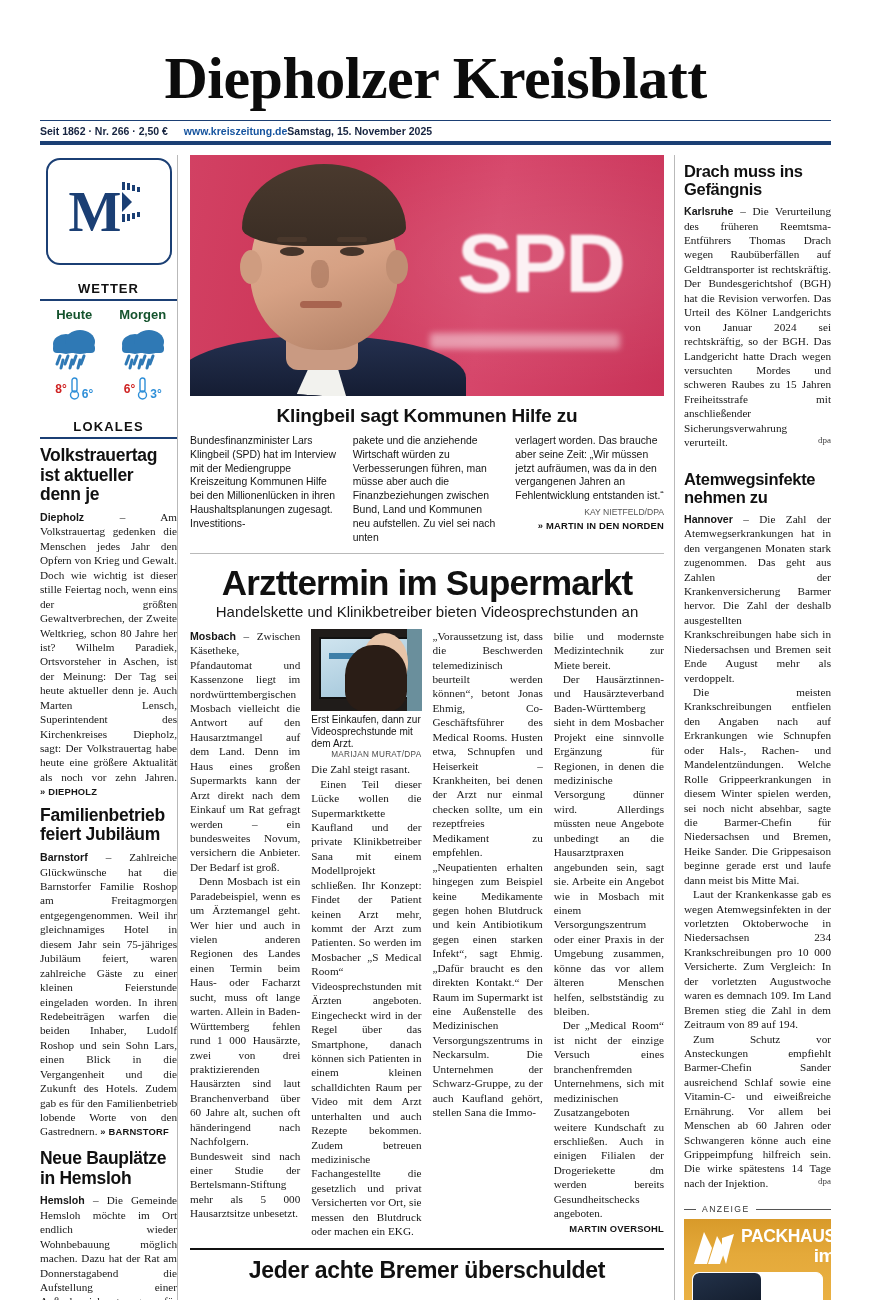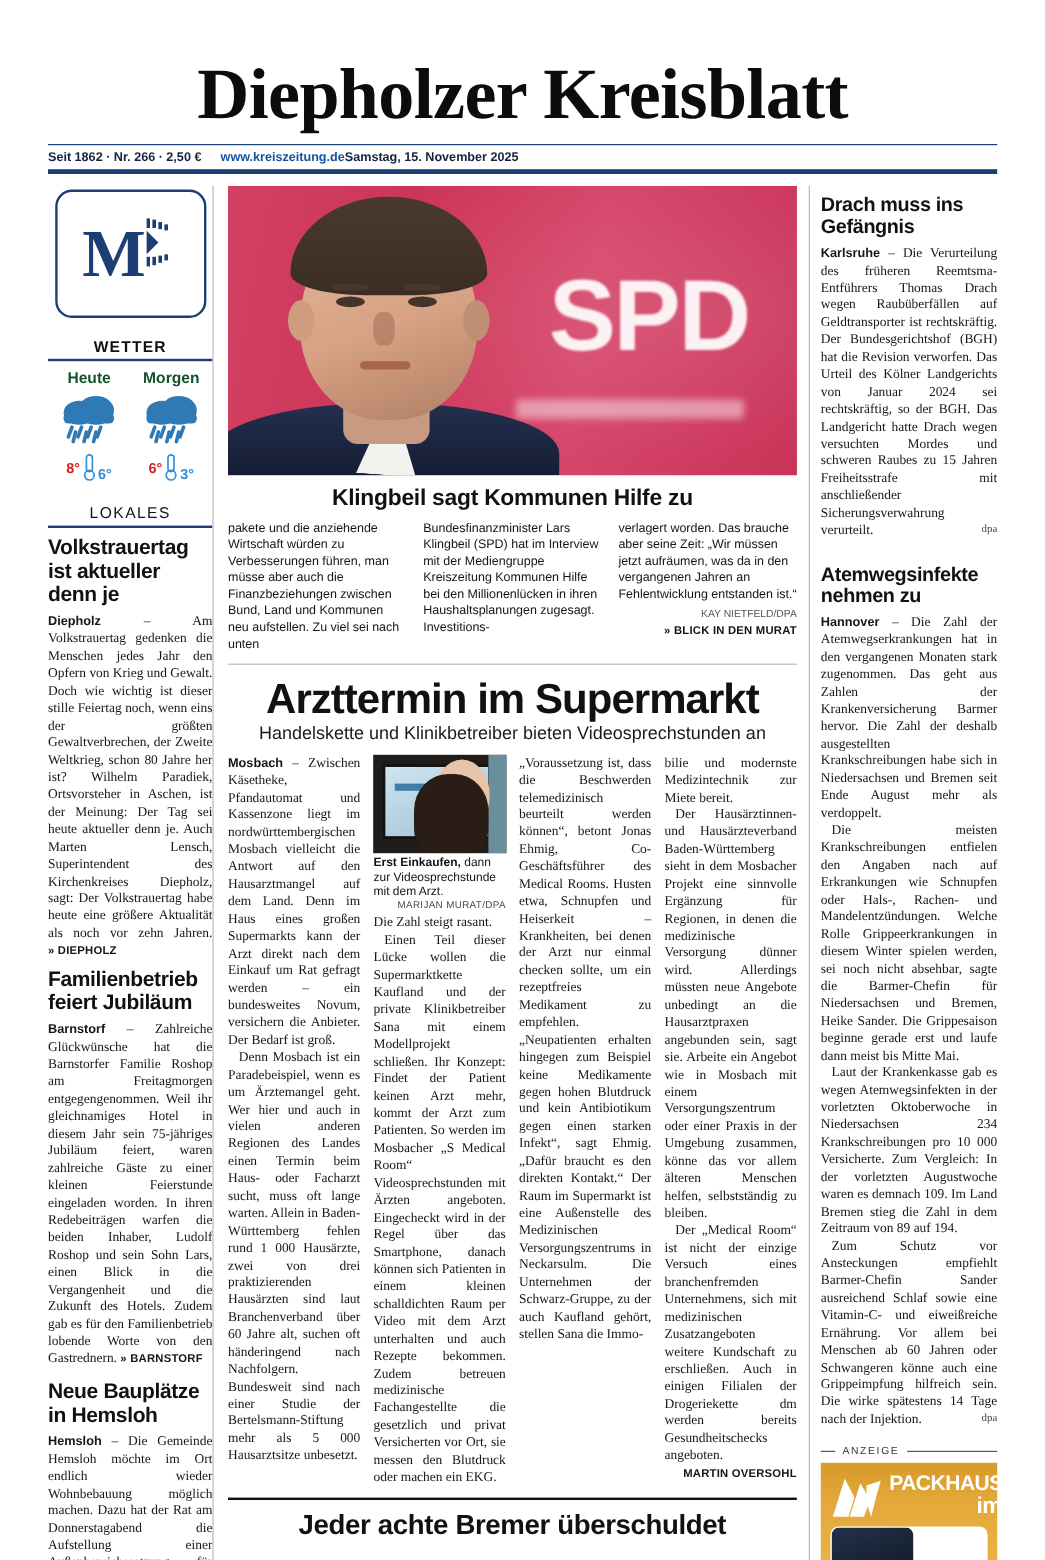--- a/index.html
+++ b/index.html
@@ -56,21 +56,21 @@
   .wx{display:flex;margin-top:6px;}
   .wx-day{flex:1;text-align:center;}
   .wx-label{font-size:13px;font-weight:700;color:#14532d;}
   .wx-icon{margin:4px auto 0 auto;}
   .wx-temps{font-size:12px;font-weight:700;margin-top:1px;display:flex;align-items:center;justify-content:center;gap:2px;}
   .t-hi{color:#cf2222;}
   .t-lo{color:#2f8fd8;align-self:flex-end;}
 
   
   .h-local{
-    text-align:center;font-size:13px;font-weight:400;letter-spacing:1.2px;margin-top:18px;
+    text-align:center;font-size:13px;font-weight:700;letter-spacing:1.2px;margin-top:18px;
   }
   .hl{
     font-size:17.5px;font-weight:700;line-height:1.12;
     margin:7px 0 5px 0;letter-spacing:-0.3px;
   }
   .hl-sm{font-size:16.5px;}
   .body{
     font-family:"Liberation Serif", serif;
     font-size:11.2px;line-height:1.29;text-align:justify;color:#161616;
     hyphens:auto;
@@ -163,21 +163,21 @@
     width:100%;height:82px;background:#201c1a;position:relative;overflow:hidden;margin-bottom:3px;
   }
   .cut-screen{position:absolute;left:8px;top:8px;width:86px;height:58px;background:linear-gradient(160deg,#cfe4ef,#9ec3d8);border:2px solid #111;}
   .cut-screen:after{content:"";position:absolute;left:8px;top:14px;width:52px;height:6px;background:#3e7fa8;}
   .cut-face{position:absolute;right:14px;top:4px;width:46px;height:58px;background:#e7c4a8;border-radius:50% 50% 46% 46%;}
   .cut-hair{position:absolute;left:34px;top:16px;width:62px;height:66px;background:#2a1d16;border-radius:46% 46% 30% 30%;}
   .cut-teal{position:absolute;left:96px;top:0;width:18px;height:82px;background:#6a8f9c;}
   .cap{
     font-family:"Liberation Sans",sans-serif;font-size:10px;line-height:1.22;color:#131313;
   }
-  .cap b{font-weight:700;text-align:center;}
+  .cap b{font-weight:400;text-align:center;}
   .cap-credit{font-family:"Liberation Sans",sans-serif;font-size:8.2px;color:#4a4a4a;text-align:right;letter-spacing:0.3px;}
 
   
   .bot-hl{text-align:center;font-size:23px;font-weight:700;margin:3px 0 3px 0;letter-spacing:-0.3px;}
 
   
   .anzeige-row{display:flex;align-items:center;gap:6px;margin:0 0 5px 0;}
   .anzeige-row .ln{flex:0 0 12px;border-top:1px solid #555;}
   .anzeige-row .ln2{flex:1;border-top:1px solid #555;}
   .anzeige-row span{font-size:8.6px;letter-spacing:1.4px;color:#333;text-align:center;}
@@ -338,27 +338,27 @@
           <div class="brow r"></div>
           <div class="eye l"></div>
           <div class="eye r"></div>
           <div class="nose"></div>
           <div class="mouth"></div>
         </div>
       </div>
 
       <div class="lead-hl">Klingbeil sagt Kommunen Hilfe zu</div>
       <div class="lead-cols">
+        <div class="c">Bundesfinanzminister Lars Klingbeil (SPD) hat im Interview mit der Mediengruppe Kreiszeitung Kommunen Hilfe bei den Millionenlücken in ihren Haushaltsplanungen zugesagt. Investitions-</div>
         <div class="c">pakete und die anziehende Wirtschaft würden zu Verbesserungen führen, man müsse aber auch die Finanzbeziehungen zwischen Bund, Land und Kommunen neu aufstellen. Zu viel sei nach unten</div>
-        <div class="c">Bundesfinanzminister Lars Klingbeil (SPD) hat im Interview mit der Mediengruppe Kreiszeitung Kommunen Hilfe bei den Millionenlücken in ihren Haushaltsplanungen zugesagt. Investitions-</div>
         <div class="c">
           <span>verlagert worden. Das brauche aber seine Zeit: „Wir müssen jetzt aufräumen, was da in den vergangenen Jahren an Fehlentwicklung entstanden ist.“</span>
           <div style="margin-top:2px;text-align:right;">
             <span class="credit">KAY NIETFELD/DPA</span>
-            <span class="kicker" style="margin-left:4px;">» BLICK IN DEN MURAT</span>
+            <span class="kicker" style="margin-left:4px;">» MARTIN IN DEN NORDEN</span>
           </div>
         </div>
       </div>
       <div class="rule-thin"></div>
 
       <div>
         <div class="feat-hl">Arzttermin im Supermarkt</div>
         <div class="feat-sub">Handelskette und Klinikbetreiber bieten Videosprechstunden an</div>
         <div class="feat-cols">
 

